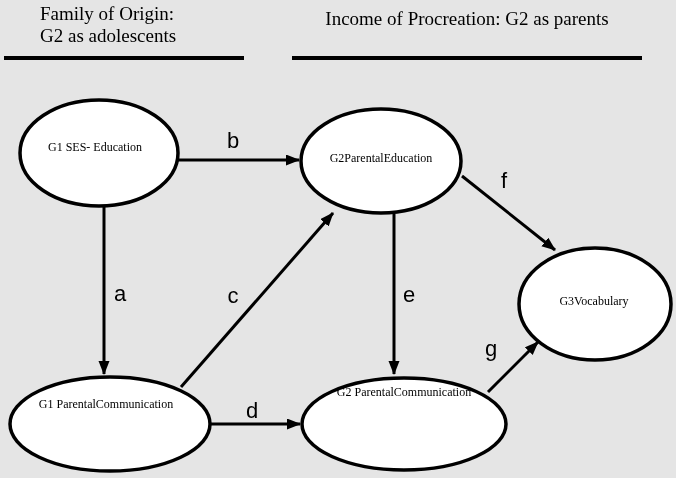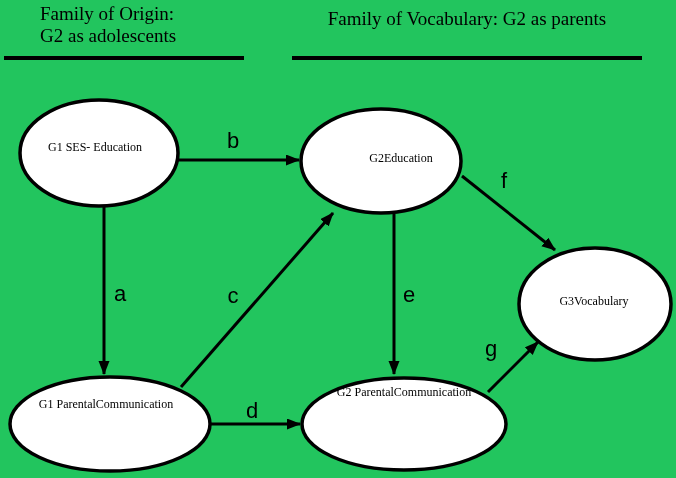--- a/index.html
+++ b/index.html
@@ -1,20 +1,20 @@
 <!DOCTYPE html>
 <html><head>
 <meta charset="utf-8">
 <style>
   html, body { margin: 0; padding: 0; background: #ffffff; }
   .canvas {
     position: relative;
     width: 676px;
     height: 478px;
-    background: #22c55e;
+    background: #e5e5e5;
     font-family: "Liberation Serif", serif;
     color: #000000;
     overflow: hidden;
   }
   .layer-svg { position: absolute; left: 0; top: 0; }
 
   .hdr {
     position: absolute;
     font-size: 19px;
     line-height: 22px;
@@ -72,30 +72,31 @@
     <line x1="394" y1="214" x2="394" y2="374" stroke="#000000" stroke-width="3" marker-end="url(#ah)"></line>
     <line x1="462" y1="176" x2="555" y2="250" stroke="#000000" stroke-width="3" marker-end="url(#ah)"></line>
     <line x1="488" y1="392" x2="538" y2="342" stroke="#000000" stroke-width="3" marker-end="url(#ah)"></line>
   </svg>
 
   <div class="hdr" style="left:40px; top:3px;">
     <span class="hline">Family of Origin:</span>
     <span class="hline">G2 as adolescents</span>
   </div>
   <div class="hdr" style="left:292px; top:8px; width:350px; text-align:center;">
-    <span class="hline">Family of Vocabulary: G2 as parents</span>
+    <span class="hline">Income of Procreation: G2 as parents</span>
   </div>
 
   <div class="node-label list-style" style="left:95px; top:147px;">
     <span class="ln center">G1 SES</span>
     <span class="ln">- Education</span>
   </div>
 
-  <div class="node-label" style="left:381px; top:158px;margin-left:20px;">
+  <div class="node-label" style="left:381px; top:158px;">
     <span class="ln">G2</span>
+    <span class="ln">Parental</span>
     <span class="ln">Education</span>
   </div>
 
   <div class="node-label" style="left:594px; top:301px;">
     <span class="ln">G3</span>
     <span class="ln">Vocabulary</span>
   </div>
 
   <div class="node-label" style="left:106px; top:404px;">
     <span class="ln">G1 Parental</span>

